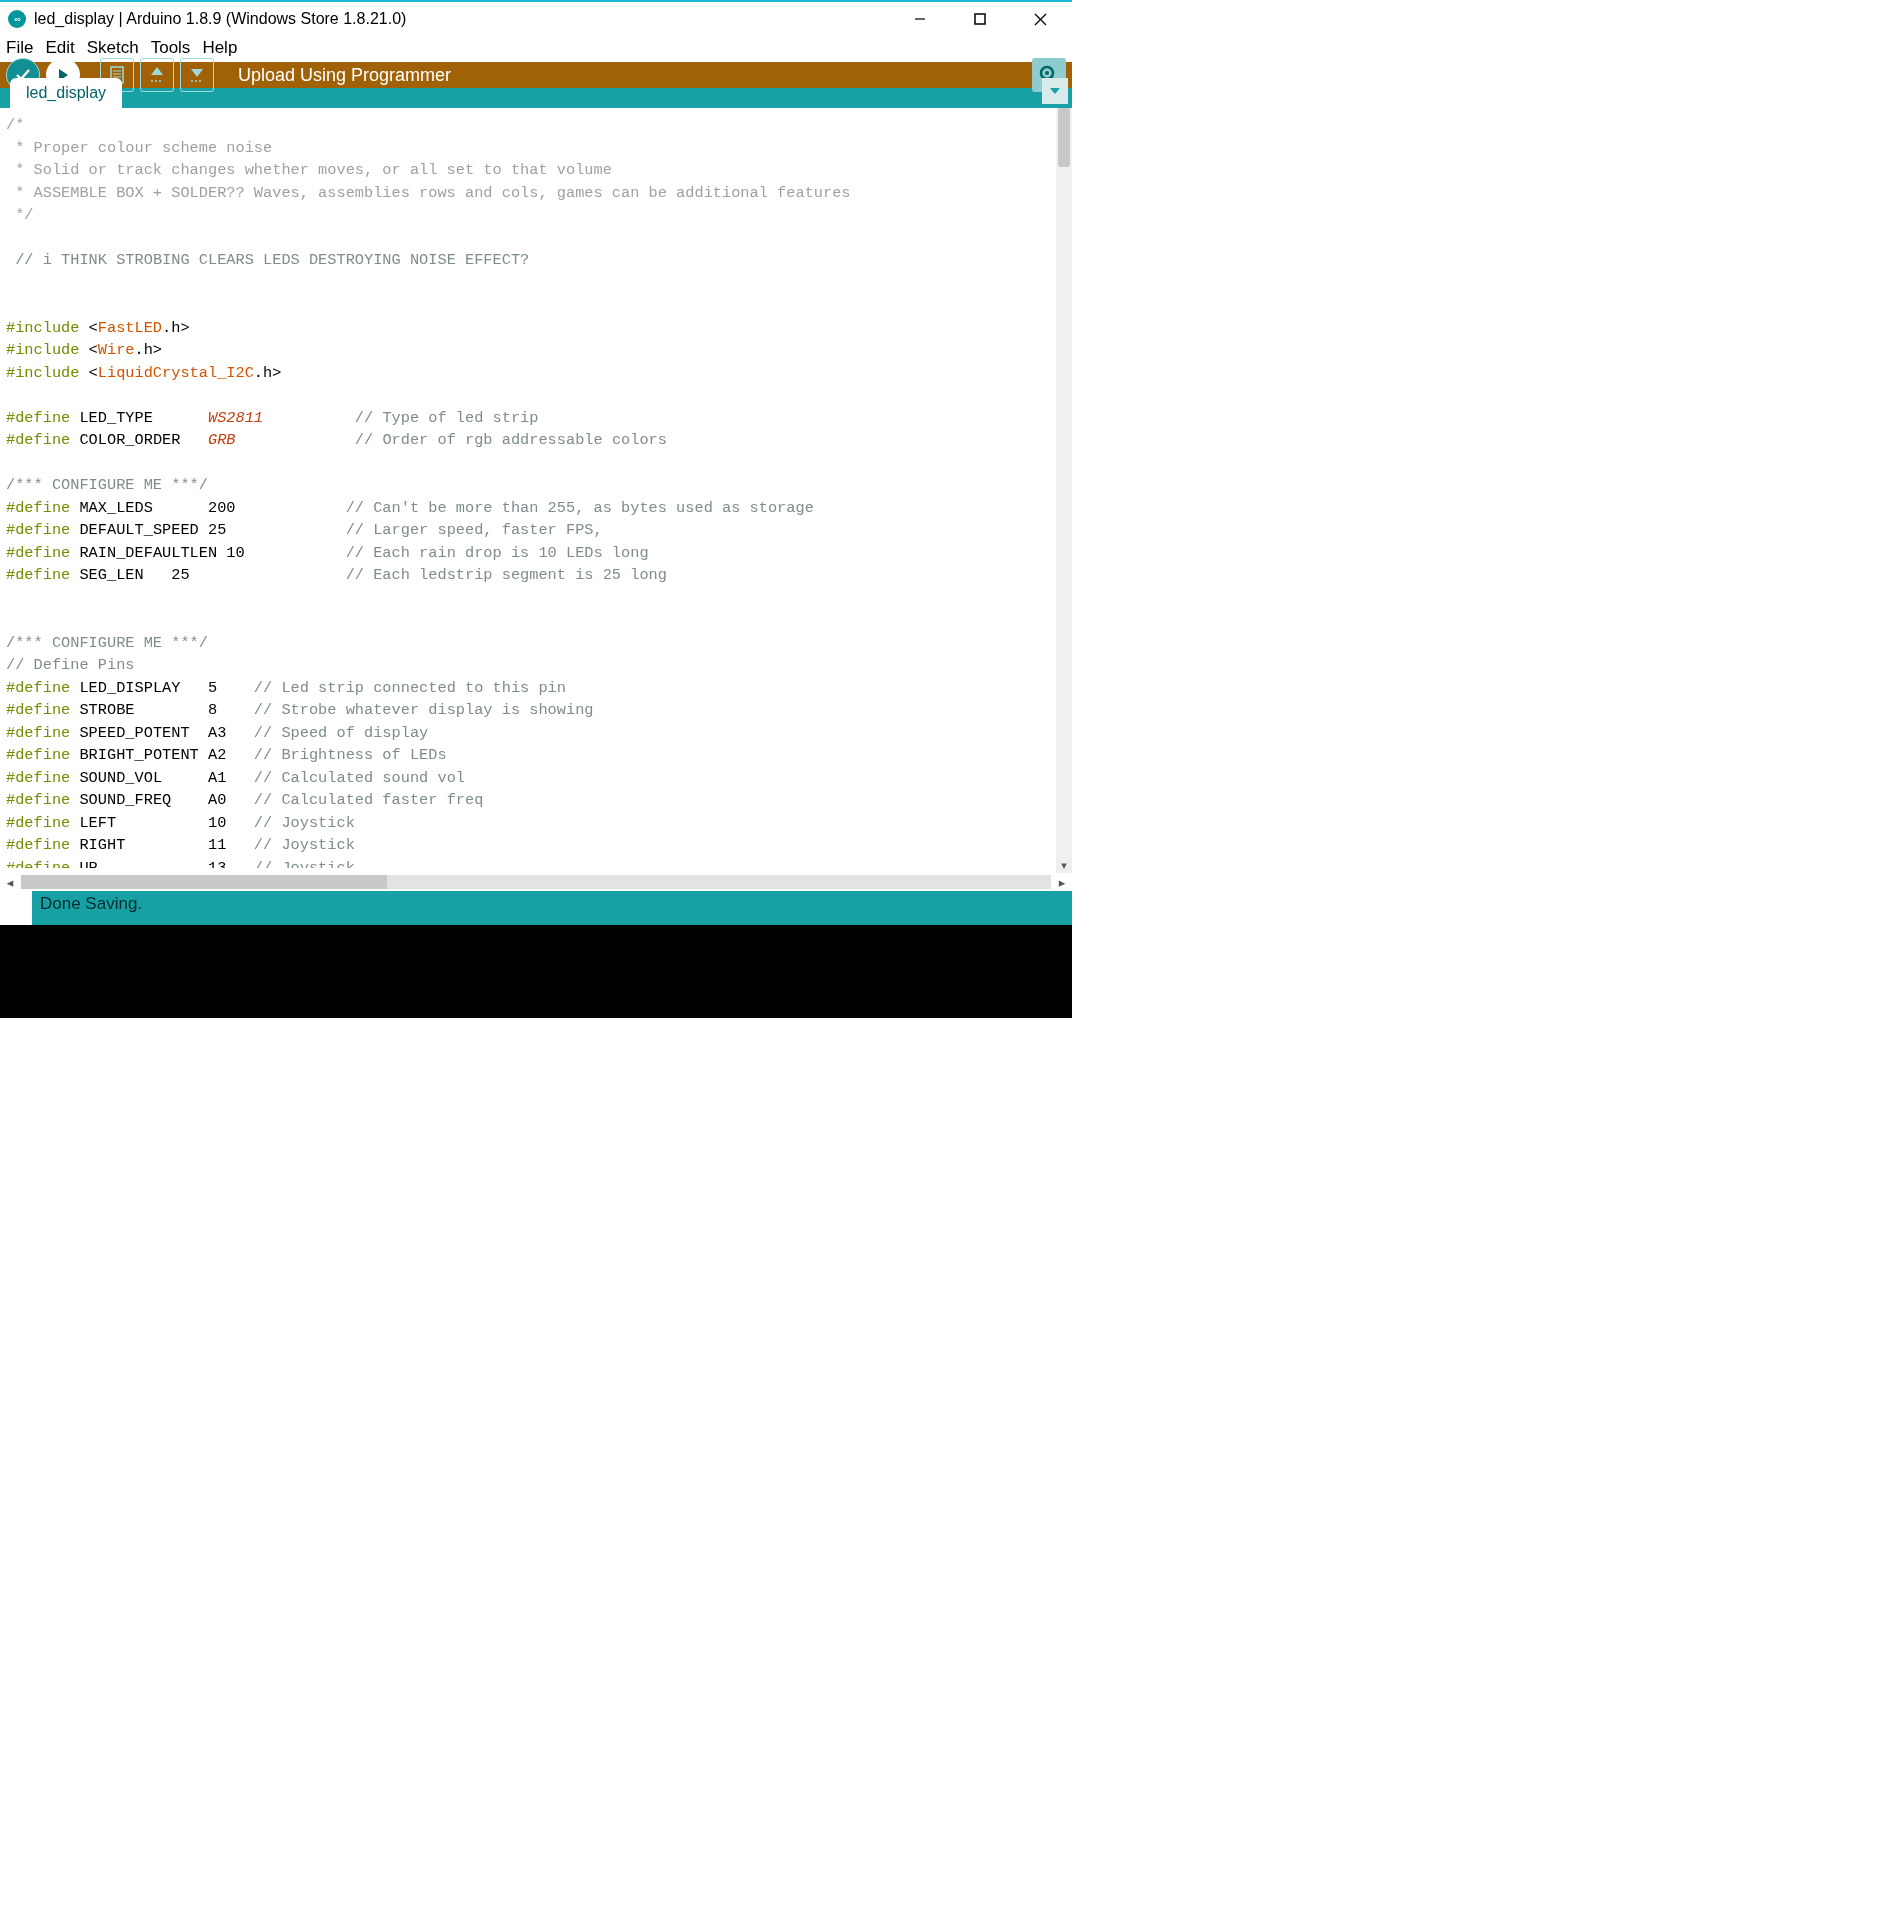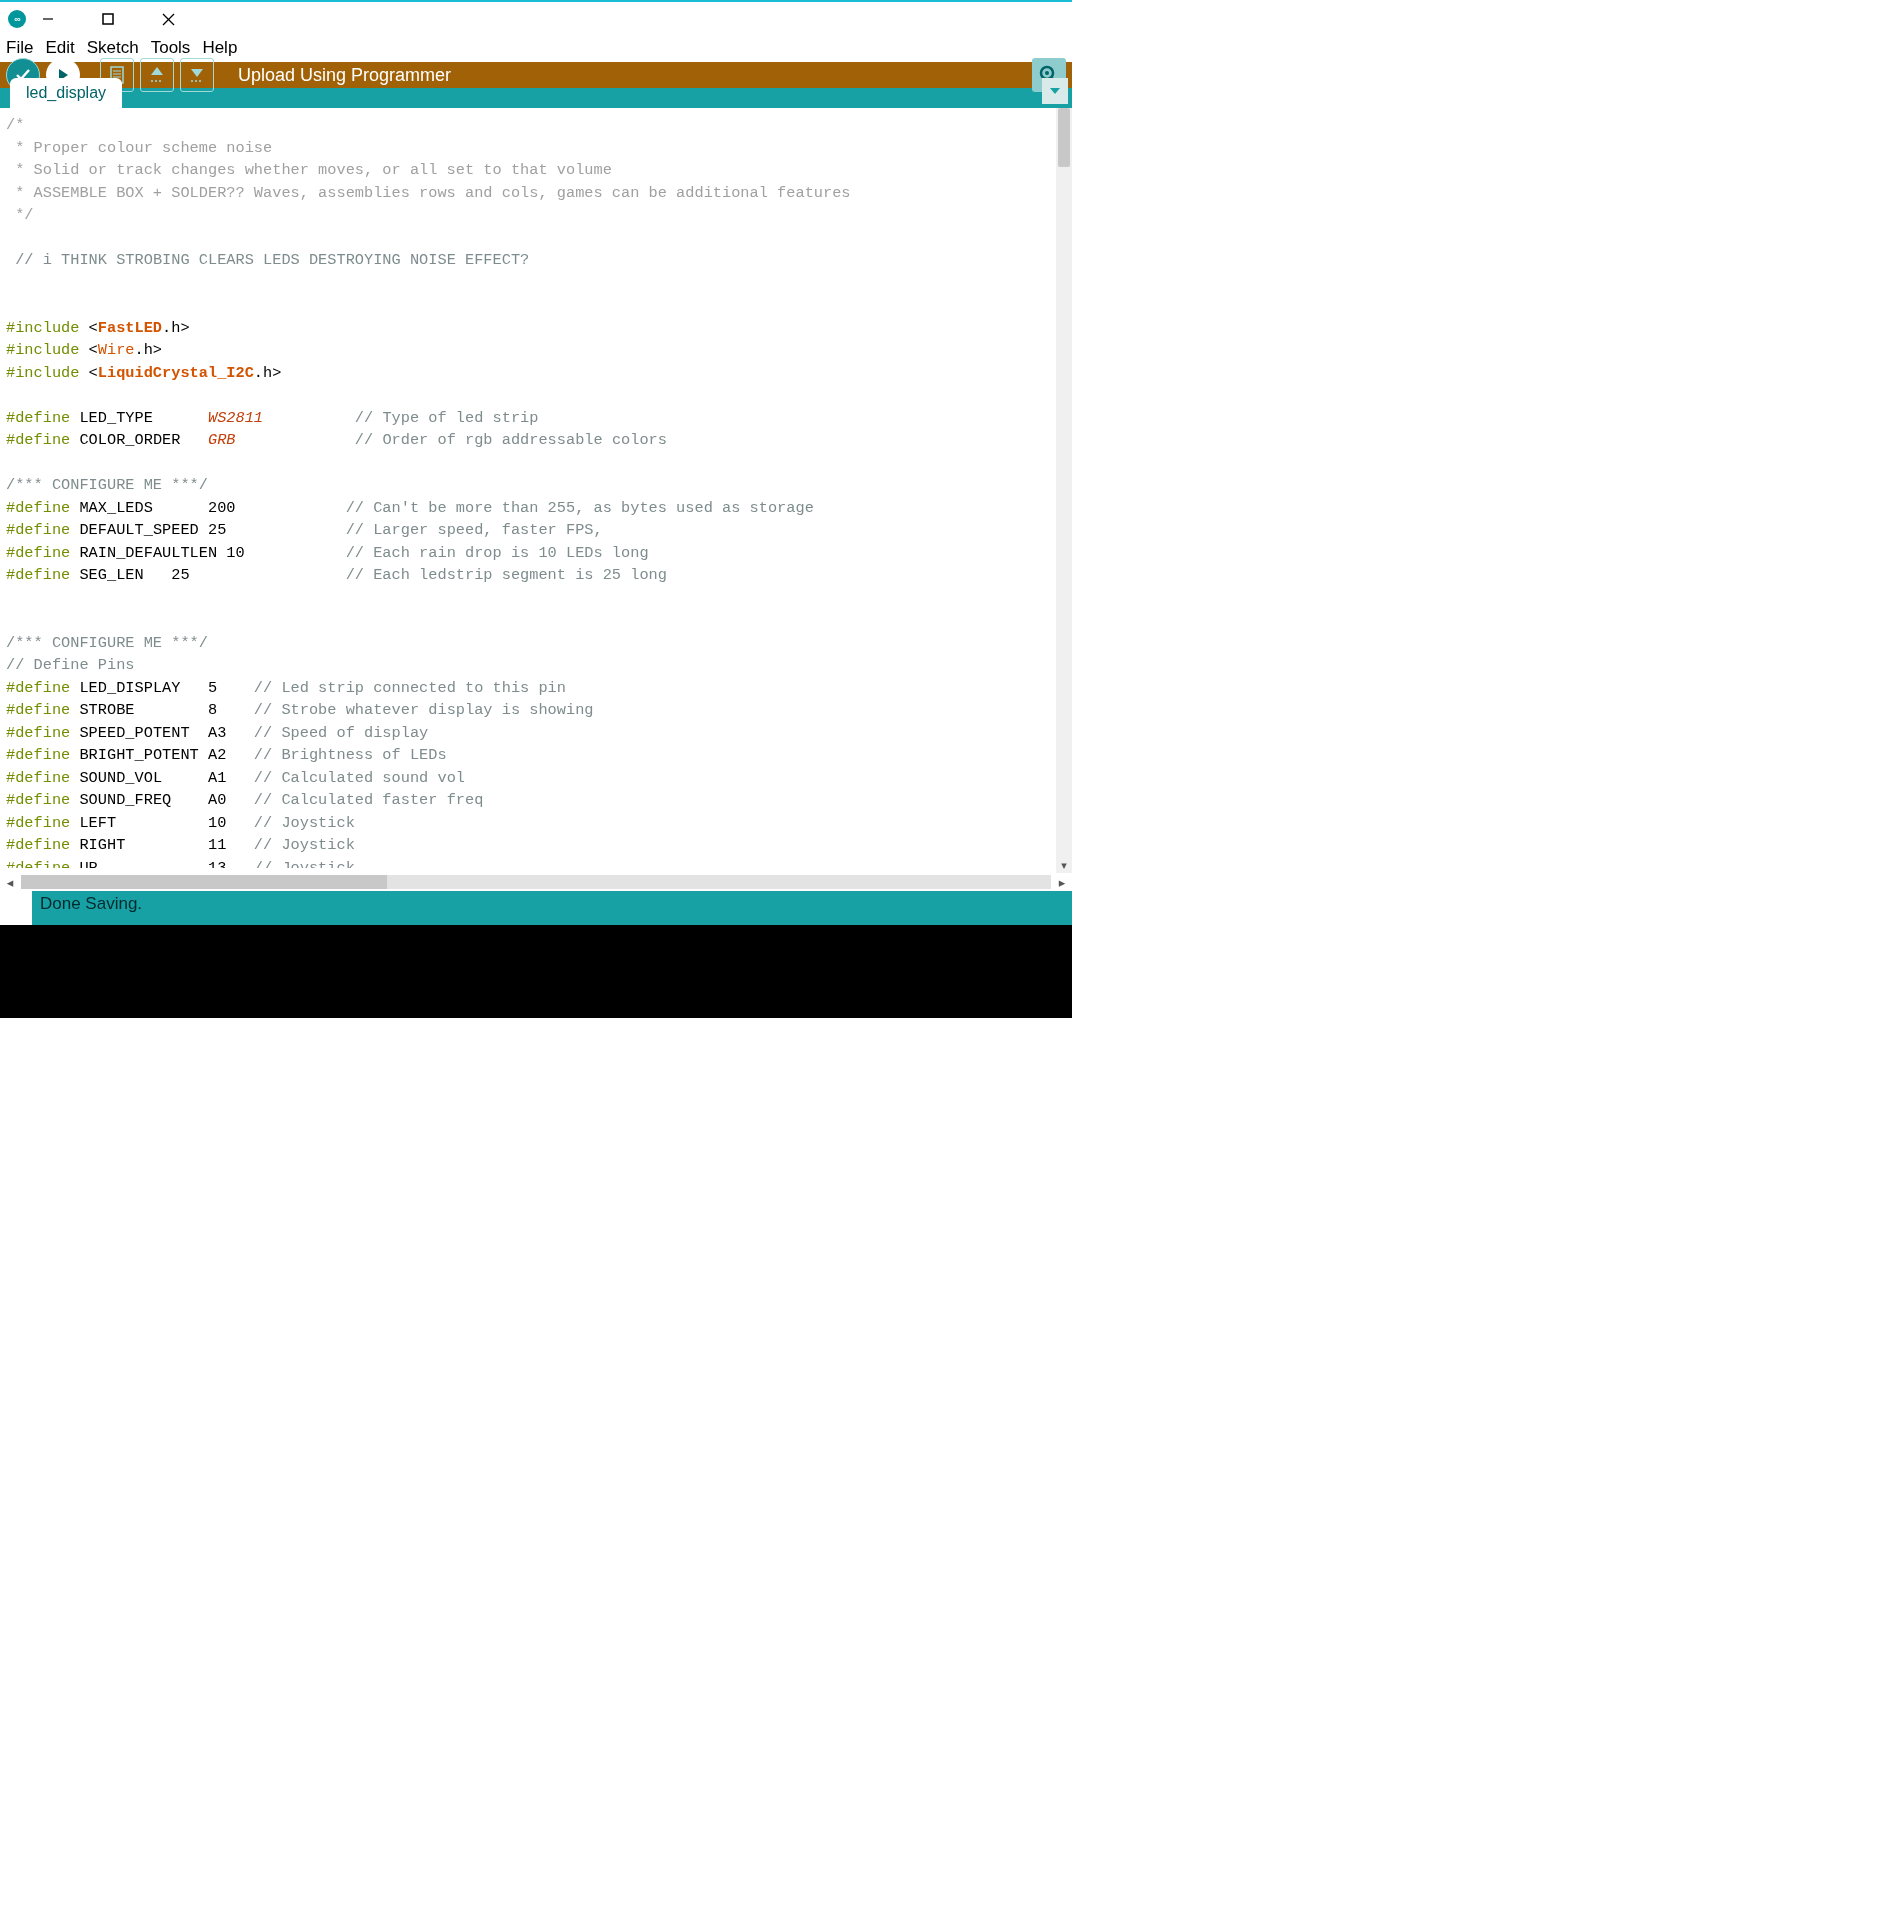--- a/index.html
+++ b/index.html
@@ -137,30 +137,31 @@
       margin-left: 32px;
     }
     .console {
       height: 93px;
       background: #000;
     }
     
     .c-gray { color: #a0a0a0; }
     .c-comment { color: #7f8c8d; }
     .c-olive { color: #728e00; }
-    .c-orange { color: #d35400; font-weight: bold; text-align: right;}
+    .c-orange { color: #d35400; font-weight: normal; text-align: right;}
     .c-orange-nw { color: #d35400; }
     .c-teal { color: #c2410c; font-style: italic; }
     .c-black { color: #000; }
   </style>
 </head>
 <body>
 
 <div class="titlebar">
   <div class="titlebar-icon">∞</div>
+  <div class="titlebar-text">led_display | Arduino 1.8.9 (Windows Store 1.8.21.0)</div>
   <div class="win-controls">
     <div class="win-btn">
       <svg width="12" height="12" viewBox="0 0 12 12">
           <line x1="1" y1="6" x2="11" y2="6" stroke="#000" stroke-width="1.2"></line>
         </svg>
     </div>
     <div class="win-btn">
       <svg width="12" height="12" viewBox="0 0 12 12">
           <rect x="1" y="1" width="10" height="10" fill="none" stroke="#000" stroke-width="1.5"></rect>
         </svg>

